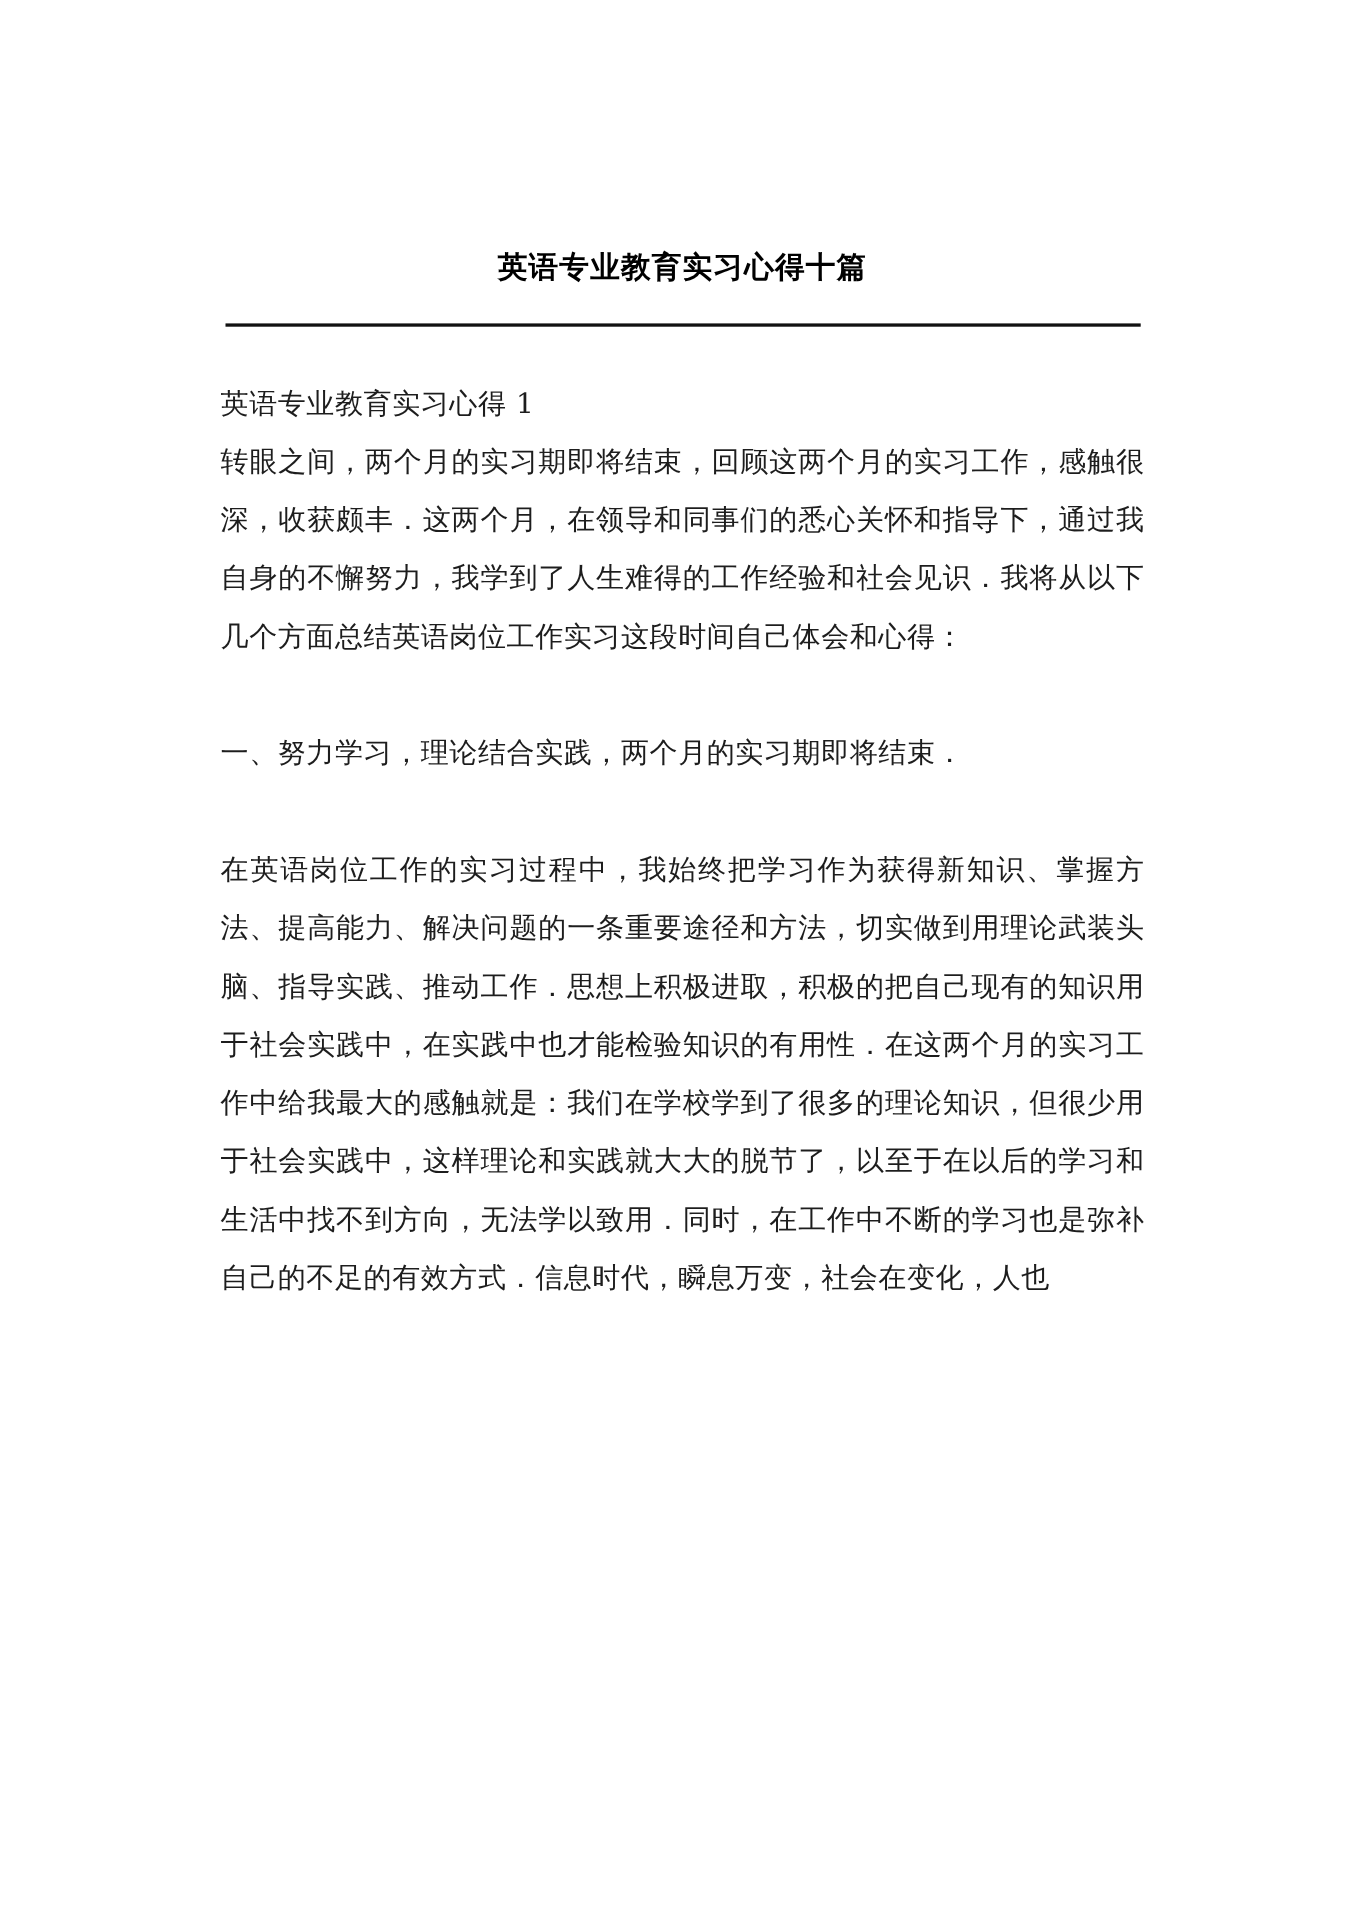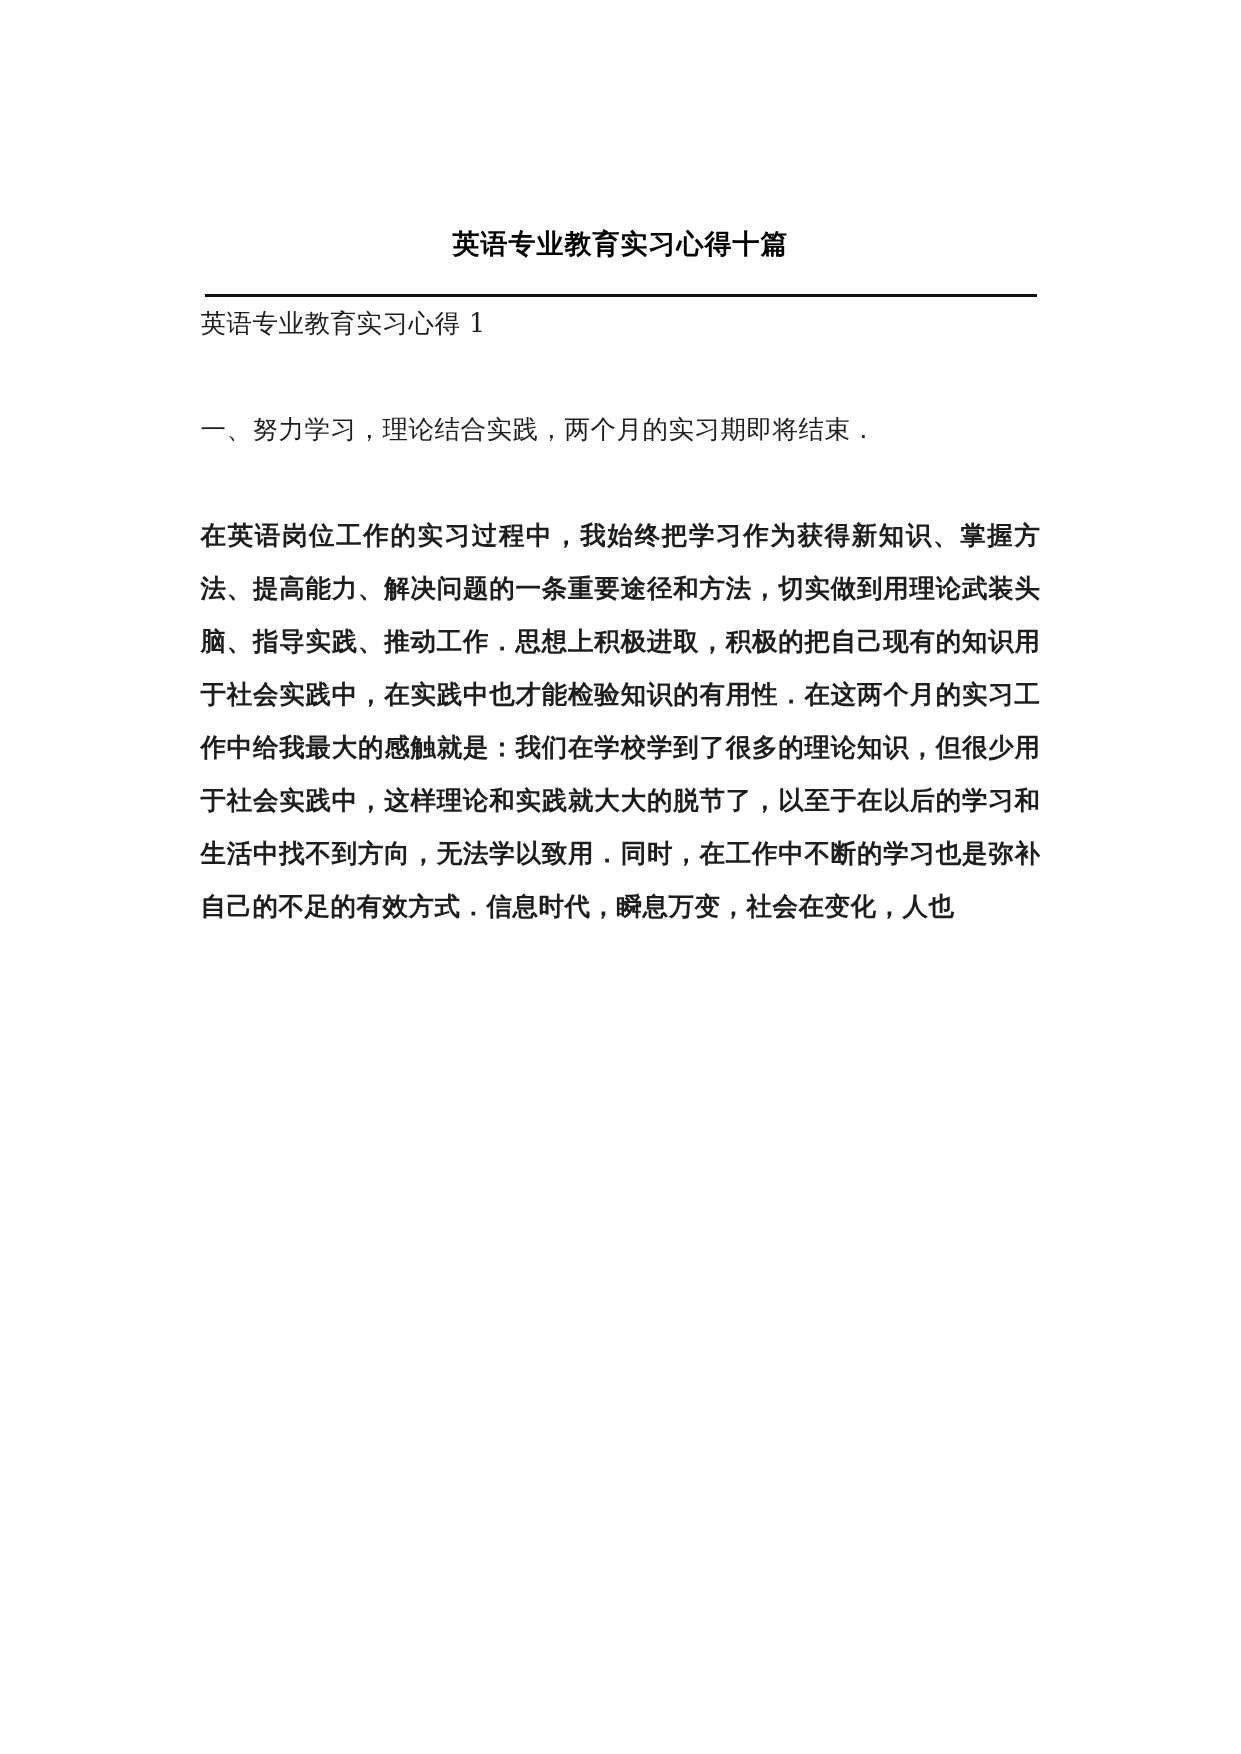--- a/index.html
+++ b/index.html
@@ -35,50 +35,51 @@
   }
   .title-rule {
     margin: 34px auto 0 auto;
     width: 832px;
     border: 0;
     border-top: 3px solid #111111;
     height: 0;
   }
   .body-block {
     width: 840px;
-    margin: 0 auto;
+    margin: 16px auto;
+    padding-top: 28px;
   }
   .para {
     font-size: 25.5px;
     line-height: 53px;
     color: #1d1d1d;
     margin: 0;
     text-align: justify;
     text-justify: inter-ideograph;
     letter-spacing: 0.5px;
   }
   .para + .para {
     margin-top: 0;
   }
   .para.spaced {
     margin-top: 53px;
-    font-weight: bold;
   }
   .para.heading-line {
     margin-top: 53px;
   }
 </style>
 </head>
 <body>
 
 <div class="page">
 
   <h1 class="doc-title">英语专业教育实习心得十篇</h1>
 
   <hr class="title-rule">
 
   <div class="body-block">
     <p class="para">英语专业教育实习心得 1</p>
+    <p class="para">转眼之间，两个月的实习期即将结束，回顾这两个月的实习工作，感触很深，收获颇丰．这两个月，在领导和同事们的悉心关怀和指导下，通过我自身的不懈努力，我学到了人生难得的工作经验和社会见识．我将从以下几个方面总结英语岗位工作实习这段时间自己体会和心得：</p>
     <p class="para heading-line">一、努力学习，理论结合实践，两个月的实习期即将结束．</p>
     <p class="para spaced">在英语岗位工作的实习过程中，我始终把学习作为获得新知识、掌握方法、提高能力、解决问题的一条重要途径和方法，切实做到用理论武装头脑、指导实践、推动工作．思想上积极进取，积极的把自己现有的知识用于社会实践中，在实践中也才能检验知识的有用性．在这两个月的实习工作中给我最大的感触就是：我们在学校学到了很多的理论知识，但很少用于社会实践中，这样理论和实践就大大的脱节了，以至于在以后的学习和生活中找不到方向，无法学以致用．同时，在工作中不断的学习也是弥补自己的不足的有效方式．信息时代，瞬息万变，社会在变化，人也</p>
   </div>
 
 </div>
 
 </body></html>

